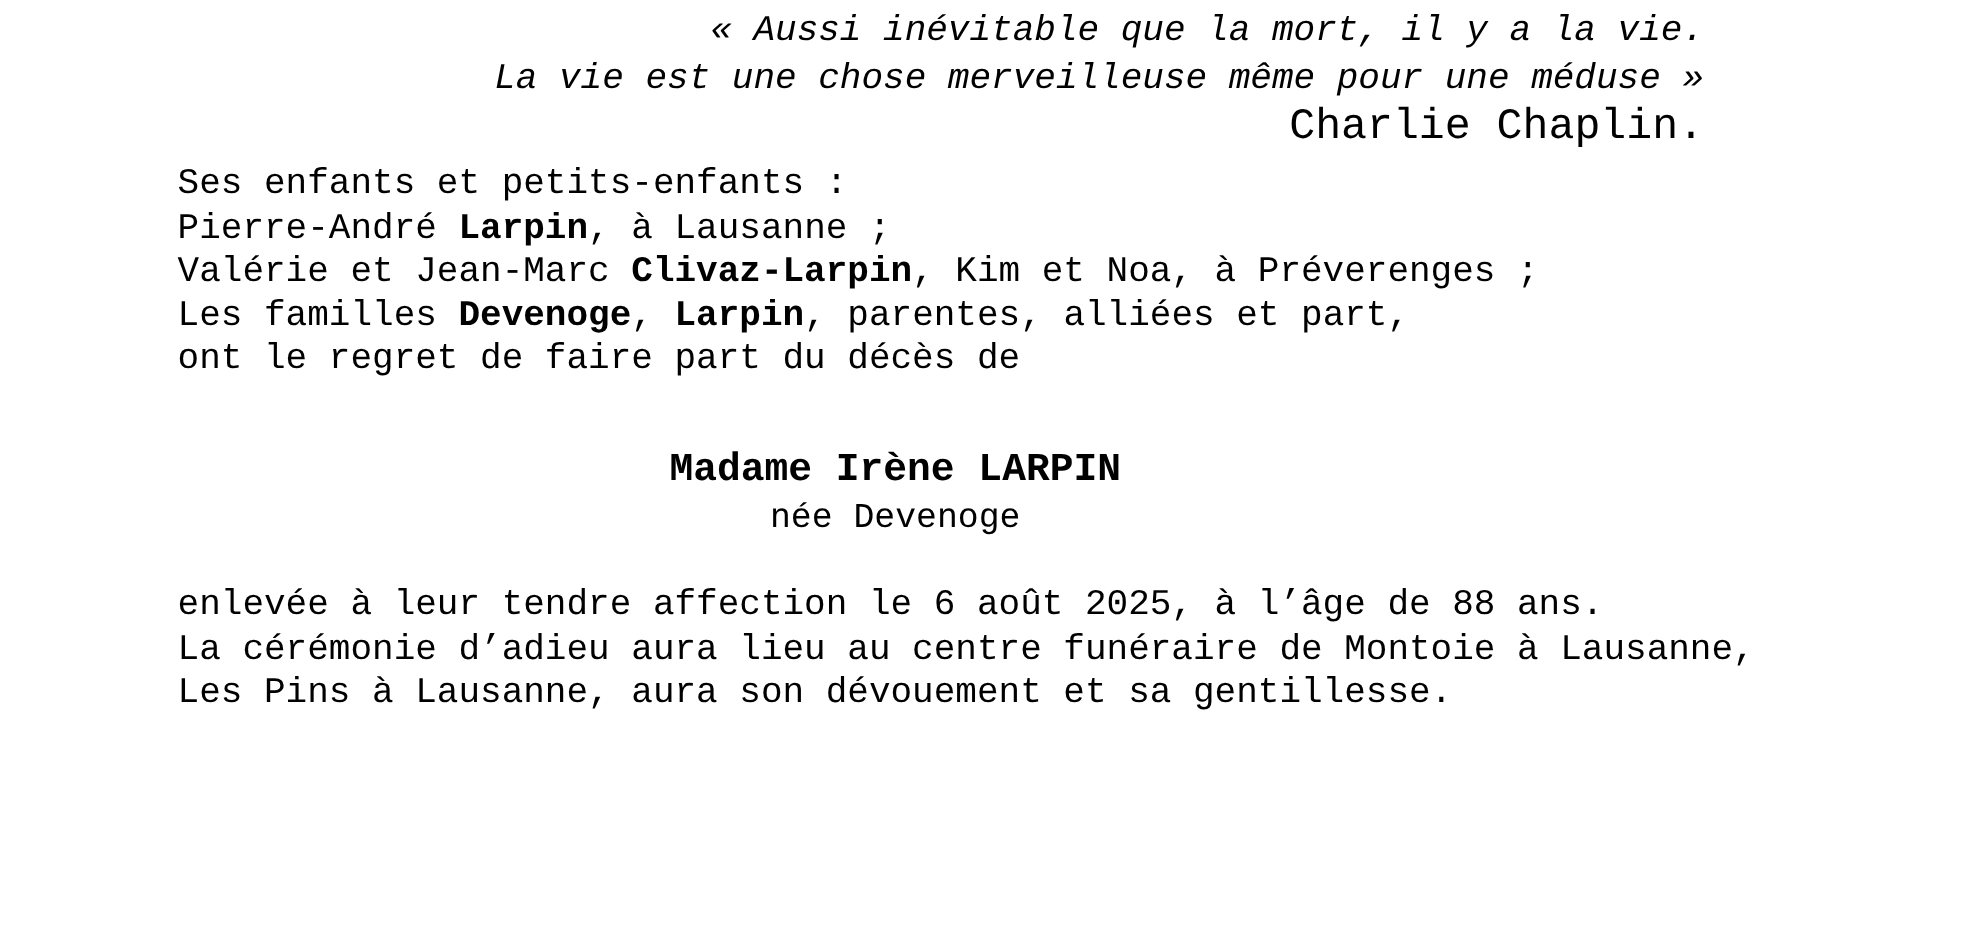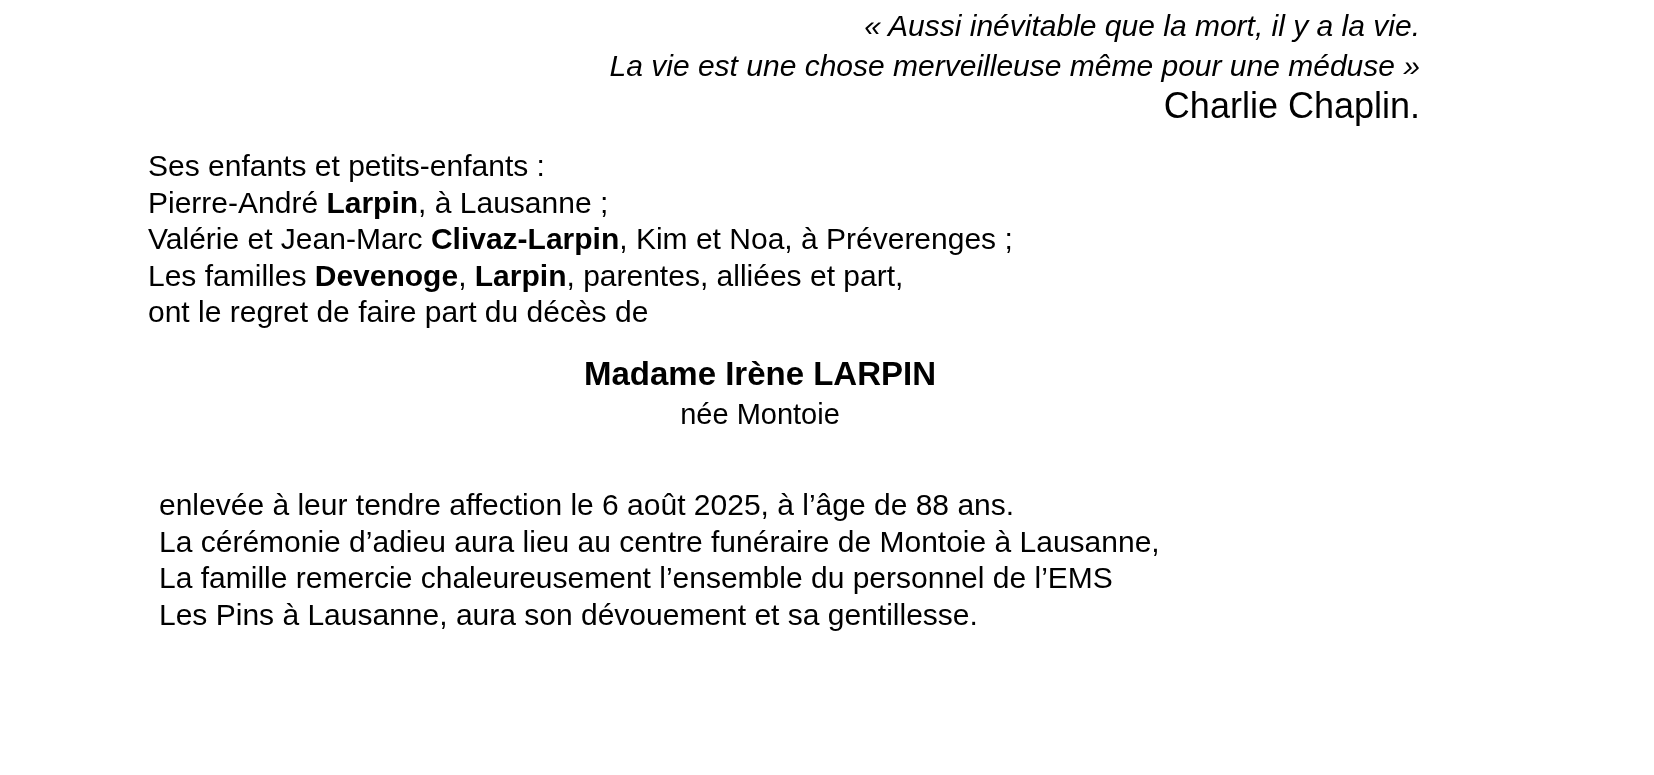--- a/index.html
+++ b/index.html
@@ -12,20 +12,21 @@
     height: 775px;
     font-family: "Liberation Sans", sans-serif;
     color: #000000;
     overflow: hidden;
   }
   .page {
     position: relative;
     width: 1654px;
     height: 775px;
     box-sizing: border-box;
+    font-family: Liberation Mono, monospace;
   }
 
   
   .quote-block {
     position: absolute;
     top: 6px;
     left: 0;
     width: 1420px;
     text-align: right;
     font-style: italic;
@@ -39,37 +40,36 @@
   .quote-attrib {
     display: block;
     font-style: normal;
     font-size: 36px;
     line-height: 40px;
   }
 
   
   .intro-block {
     position: absolute;
-    top: 148px;
+    top: 136px;
     left: 148px;
     font-size: 30px;
     line-height: 36.5px;
     white-space: nowrap;
   }
   .intro-line {
     display: block;
   }
 
   .name-block {
     position: absolute;
-    top: 353px;
+    top: 371px;
     left: 0;
     width: 1492px;
     text-align: center;
-    padding-left: 14px;
   }
   .deceased-name {
     display: block;
     font-weight: bold;
     font-size: 33px;
     line-height: 42px;
     white-space: nowrap;
   }
   .maiden-name {
     display: block;
@@ -78,21 +78,20 @@
     white-space: nowrap;
   }
 
   .details-block {
     position: absolute;
     top: 487px;
     left: 148px;
     font-size: 30px;
     line-height: 36.5px;
     white-space: nowrap;
-    margin-left: 11px;
   }
   .details-line {
     display: block;
   }
 
   b { font-weight: bold; }
 </style>
 </head>
 <body>
 
@@ -113,23 +112,22 @@
       <span>Valérie et Jean-Marc </span><b>Clivaz-Larpin</b><span>, Kim et Noa, à Préverenges ;</span>
     </span>
     <span class="intro-line">
       <span>Les familles </span><b>Devenoge</b><span>, </span><b>Larpin</b><span>, parentes, alliées et part,</span>
     </span>
     <span class="intro-line">ont le regret de faire part du décès de</span>
   </div>
 
   <div class="name-block">
     <span class="deceased-name">Madame Irène LARPIN</span>
-    <span class="maiden-name">née Montoie</span>
+    <span class="maiden-name">née Devenoge</span>
   </div>
 
   <div class="details-block">
     <span class="details-line">enlevée à leur tendre affection le 6 août 2025, à l’âge de 88 ans.</span>
     <span class="details-line">La cérémonie d’adieu aura lieu au centre funéraire de Montoie à Lausanne,</span>
-    <span class="details-line">La famille remercie chaleureusement l’ensemble du personnel de l’EMS</span>
     <span class="details-line">Les Pins à Lausanne, aura son dévouement et sa gentillesse.</span>
   </div>
 
 </div>
 
 </body></html>

